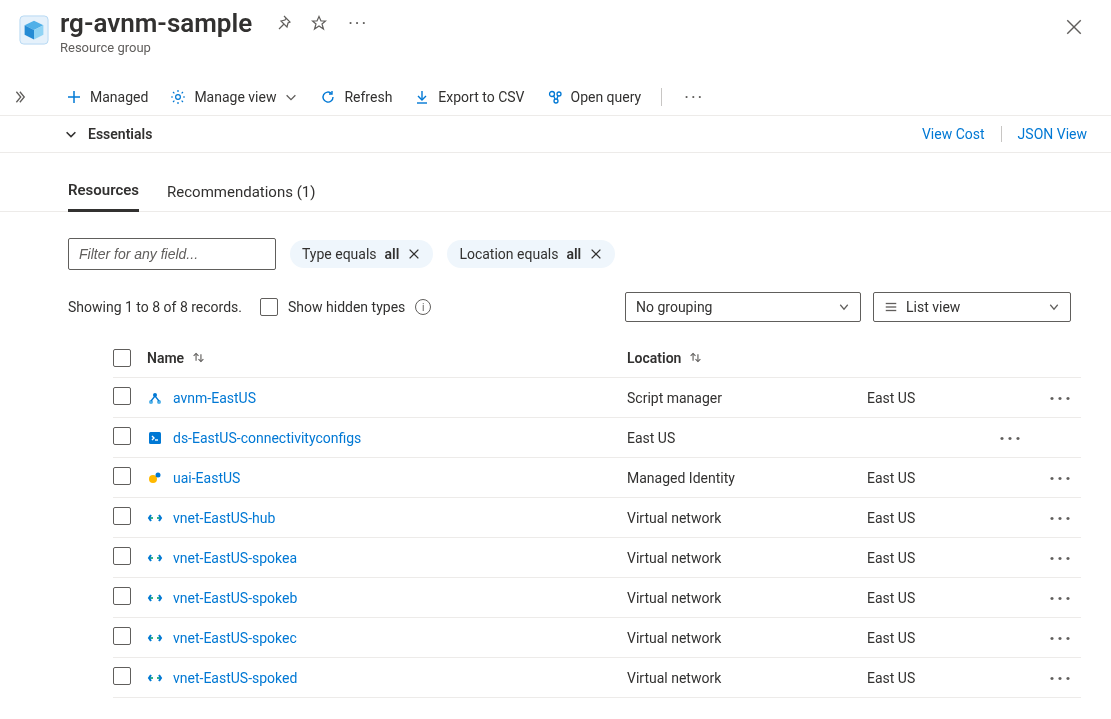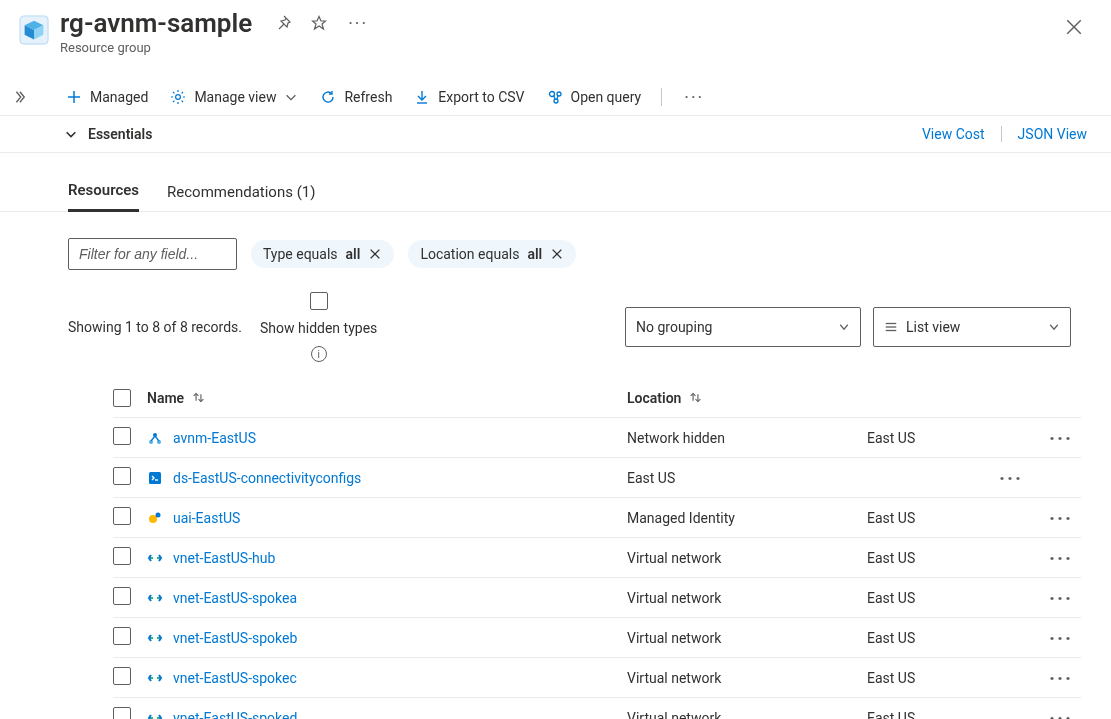--- a/index.html
+++ b/index.html
@@ -90,21 +90,21 @@
     font-size:15px; color:#323130; padding: 0 0 10px 0; cursor:pointer;
   }
   .tab.active { font-weight:600; border-bottom:3px solid #323130; margin-bottom:-1px;}
 
   
   .filter-row {
     display:flex; align-items:center; gap:14px;
     padding: 26px 0 0 68px;
   }
   .filter-input {
-    width:169px; height:32px;
+    width:208px; height:32px;
     border:1px solid #605e5c; border-radius:2px;
     padding: 8px 10px;
     font-size:14px; color:#323130;
     outline:none;
   }
   .filter-input::placeholder { color:#605e5c; font-style:italic;}
   .pill {
     display:flex; align-items:center; gap:8px;
     background:#eff6fc;
     border-radius:16px;
@@ -120,31 +120,31 @@
   
   .controls-row {
     display:flex; align-items:center; justify-content:space-between;
     padding: 22px 40px 0 68px;
   }
   .controls-left { display:flex; align-items:center; gap:18px; font-size:14px; color:#323130;}
   .checkbox {
     width:18px; height:18px; border:1px solid #605e5c; border-radius:2px;
     display:inline-block; cursor:pointer; background:#fff;
   }
-  .controls-left .hidden-types { display:flex; align-items:center; gap:10px;flex-direction:column;}
+  .controls-left .hidden-types { display:flex; align-items:center; gap:10px;}
   .info-icon {
     width:16px; height:16px; border:1px solid #605e5c; border-radius:50%;
     display:inline-flex; align-items:center; justify-content:center;
     font-size:10px; color:#605e5c;
   }
   .controls-right { display:flex; align-items:center; gap:12px;}
   .select-box {
     display:flex; align-items:center; justify-content:space-between;
     border:1px solid #605e5c; border-radius:2px;
-    height:40px; padding:0 10px; cursor:pointer;
+    height:30px; padding:0 10px; cursor:pointer;
     font-size:14px; background:#fff;
   }
   .grouping { width:236px; }
   .viewsel { width:198px; }
   .select-box .chev { width:12px; height:12px; color:#605e5c;}
   .viewsel .list-icon{ color:#605e5c; margin-right:8px; display:flex;}
   .viewsel .list-icon svg{ width:14px; height:14px;}
 
   
   .table {
@@ -383,21 +383,21 @@
       <div class="trow">
     <div><span class="checkbox"></span></div>
     <div class="td-name">
       <span class="res-icon">
         <svg viewBox="0 0 16 16" width="16" height="16">
               <use href="#ico-network-manager"></use>
             </svg>
       </span>
       <a>avnm-EastUS</a>
     </div>
-    <div>Network hidden</div>
+    <div>Script manager</div>
     <div>East US</div>
     <div class="row-menu">···</div>
   </div>
       <div class="trow">
     <div><span class="checkbox"></span></div>
     <div class="td-name">
       <span class="res-icon">
         <svg viewBox="0 0 16 16" width="16" height="16">
               <use href="#ico-deployment-script"></use>
             </svg>

